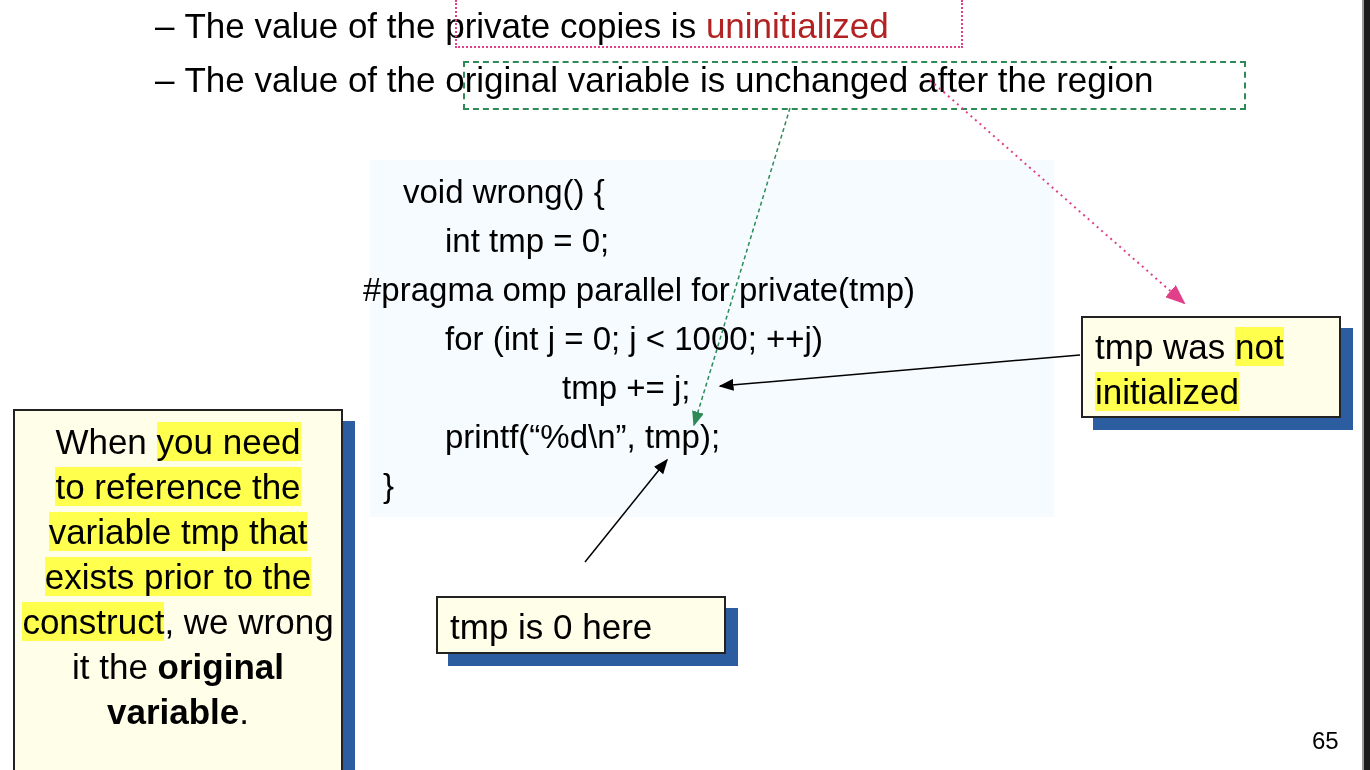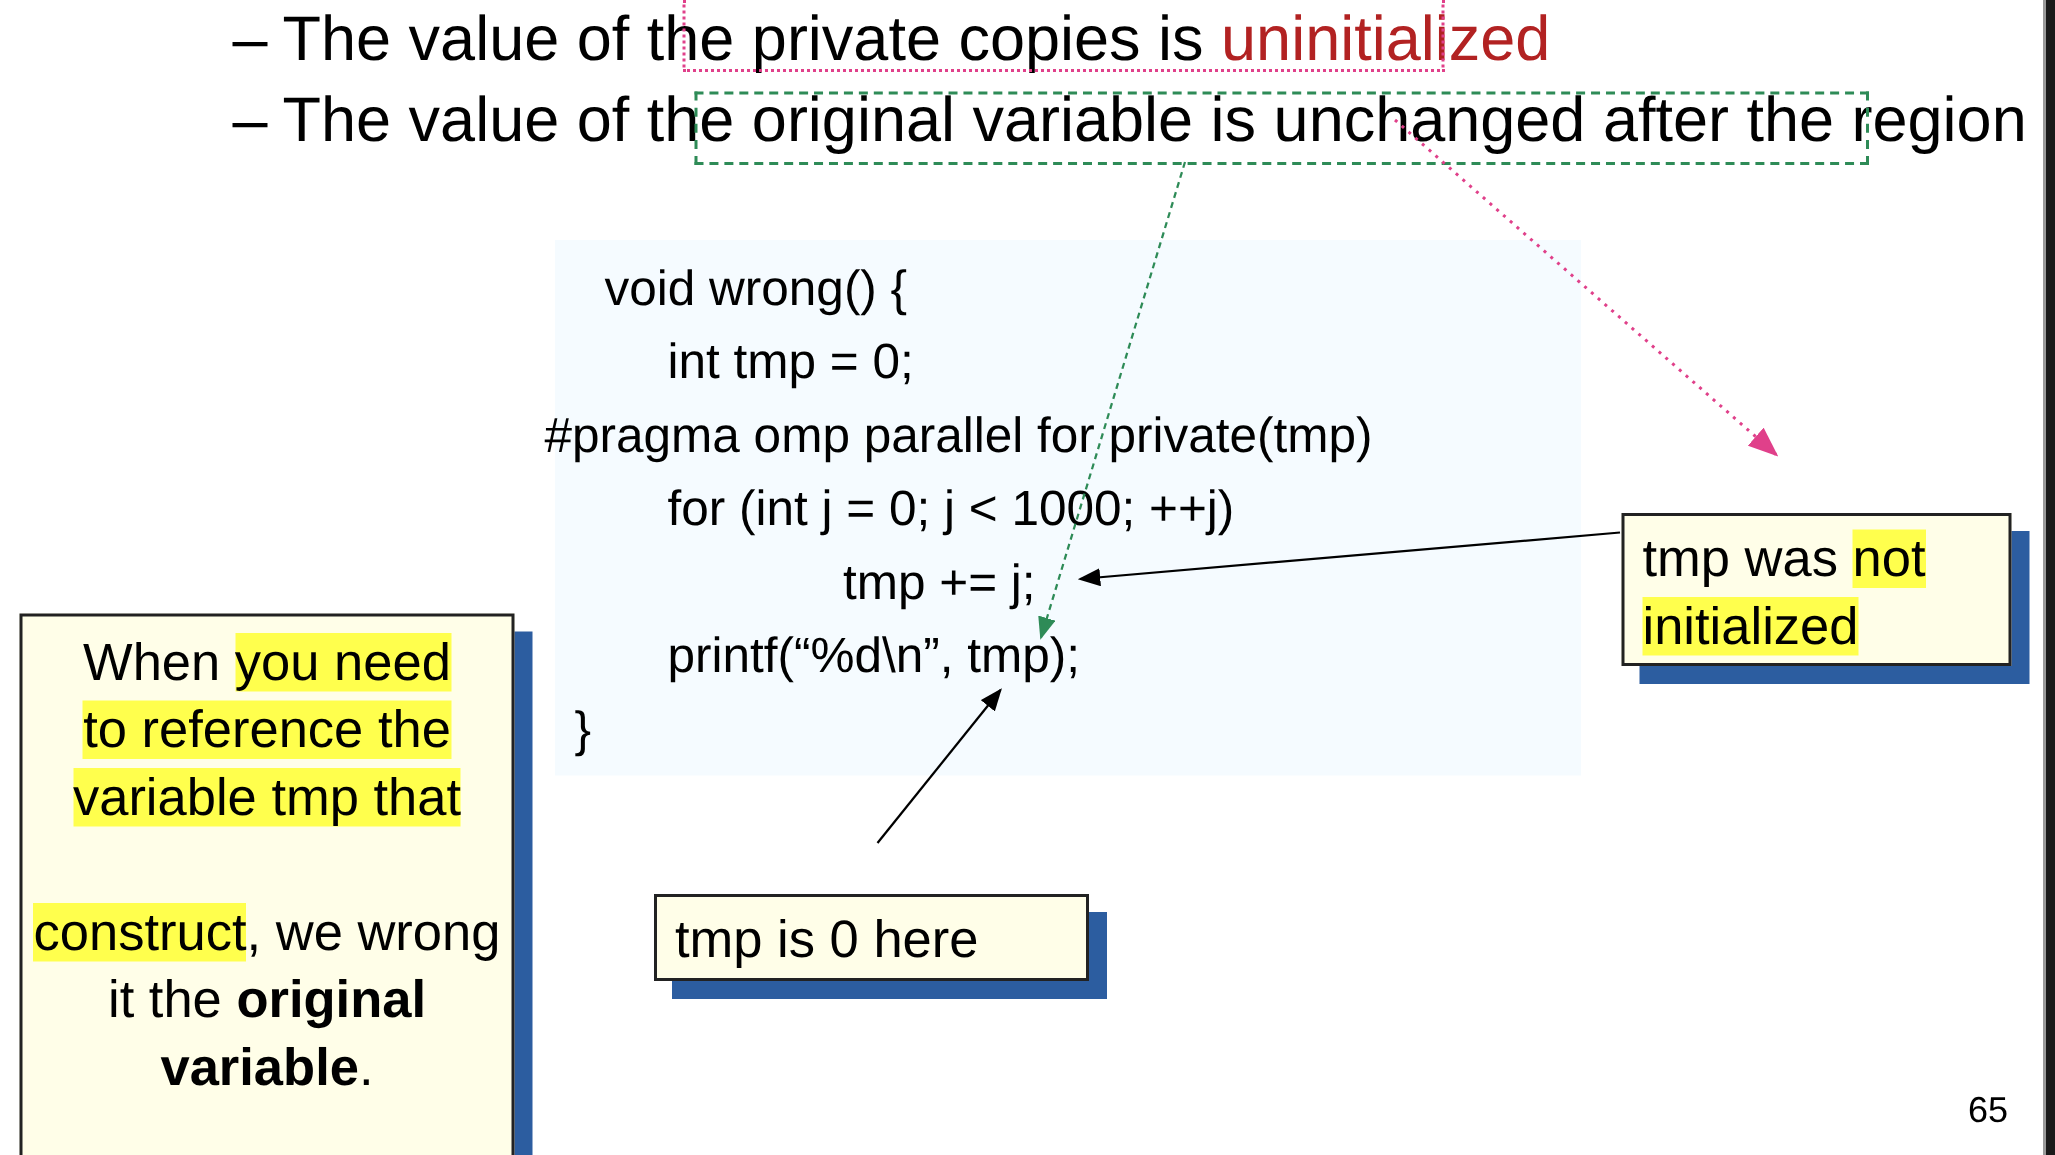--- a/index.html
+++ b/index.html
@@ -4,21 +4,21 @@
 <style>
   html, body { margin:0; padding:0; }
   body {
     width:1370px; height:770px; position:relative; overflow:hidden;
     background:#ffffff;
     font-family:"Liberation Sans", sans-serif;
     color:#000;
   }
   .edge-line { position:absolute; left:1364px; top:0; width:6px; height:770px; background:#1a1a1a; }
   .edge-line-gray { position:absolute; left:1362px; top:0; width:2px; height:770px; background:#9a9a9a; }
-  .bullet { position:absolute; left:155px; font-size:42px; white-space:nowrap; line-height:40px;text-align:right; }
+  .bullet { position:absolute; left:155px; font-size:35px; white-space:nowrap; line-height:40px;text-align:right; }
   .bullet .dash { margin-right:10px; }
   .red { color:#b22222; }
   .dash-box { position:absolute; }
   .pink-box { left:455px; top:0; width:504px; height:46px; border:2px dotted #e0408a; border-top:none; }
   .green-box { left:463px; top:61px; width:779px; height:45px; border:2px dashed #2e8b57; }
   .code-bg { position:absolute; left:370px; top:160px; width:684px; height:357px; background:#f5fbff; }
   .code-line { position:absolute; font-size:33px; white-space:nowrap; line-height:38px; }
   .callout { position:absolute; background:#fffee8; border:2px solid #222; box-shadow:12px 12px 0 #2c5da0; font-size:35px; line-height:45px; }
   .hl { background:#ffff4d; }
   .page-num { position:absolute; left:1312px; top:727px; font-size:24px; }
@@ -59,32 +59,32 @@
     <marker id="ah-green" markerWidth="10" markerHeight="8" refX="9" refY="4" orient="auto">
         <path d="M0,0 L10,4 L0,8 Z" fill="#2e8b57"></path>
       </marker>
   </defs>
   <line x1="930" y1="80" x2="1184" y2="303" stroke="#e0408a" stroke-width="2" stroke-dasharray="2,4" marker-end="url(#ah-pink)"></line>
   <line x1="790" y1="108" x2="694" y2="425" stroke="#2e8b57" stroke-width="1.5" stroke-dasharray="4,3" marker-end="url(#ah-green)"></line>
   <line x1="1080" y1="355" x2="720" y2="386" stroke="#000" stroke-width="1.5" marker-end="url(#ah-black)"></line>
   <line x1="585" y1="562" x2="667" y2="460" stroke="#000" stroke-width="1.5" marker-end="url(#ah-black)"></line>
 </svg>
 
-<div class="callout" style="left:1081px; top:316px; width:260px; height:102px; padding:6px 0 0 12px; box-sizing:border-box;margin-top:26px;">
+<div class="callout" style="left:1081px; top:316px; width:260px; height:102px; padding:6px 0 0 12px; box-sizing:border-box;">
   <span>tmp was </span><span class="hl">not</span><br>
   <span class="hl">initialized</span>
 </div>
 
 <div class="callout" style="left:436px; top:562px; width:290px; height:58px; padding:6px 0 0 12px; box-sizing:border-box;margin-top:34px;">
   <span>tmp is 0 here</span>
 </div>
 
 <div class="callout" style="left:13px; top:409px; width:330px; height:432px; padding:8px 0 0 0; box-sizing:border-box; text-align:center;">
   <span>When </span><span class="hl">you need</span><br>
   <span class="hl">to reference the</span><br>
   <span class="hl">variable tmp that</span><br>
-  <br>
+  <span class="hl">exists prior to the</span><br>
   <span class="hl">construct</span><span>, we wrong</span><br>
   <span>it the </span><b>original</b><br>
   <b>variable</b><span>.</span>
 </div>
 
 <div class="page-num">65</div>
 
 </body></html>

